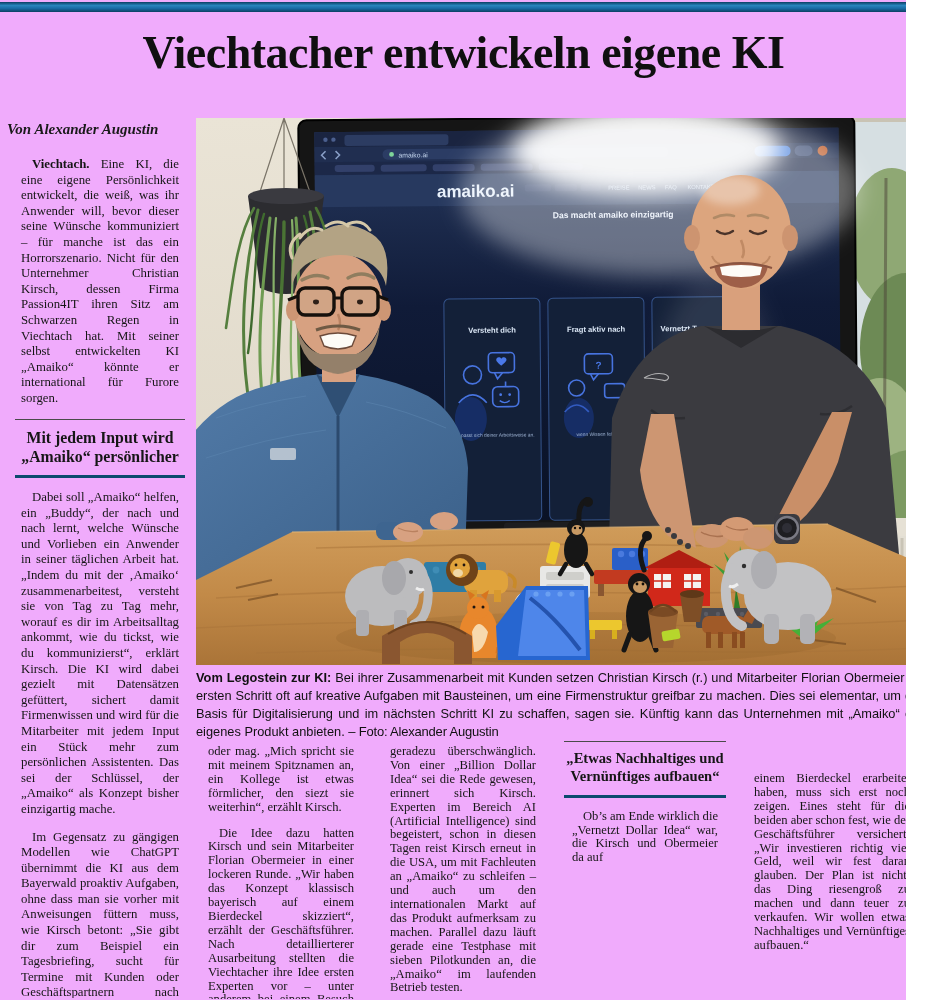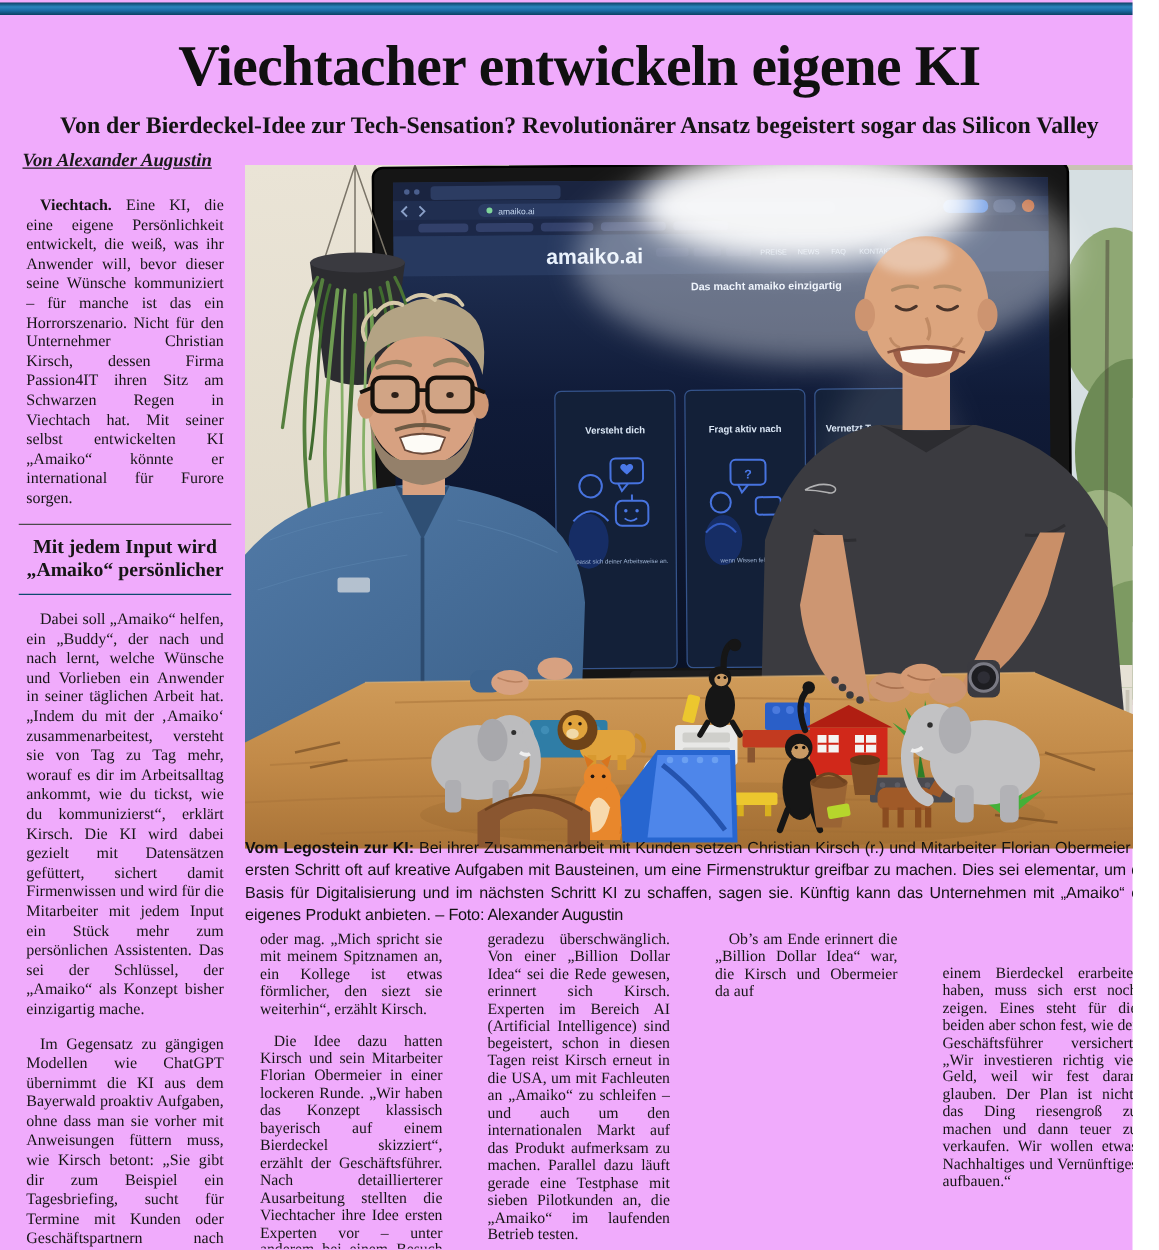--- a/index.html
+++ b/index.html
@@ -4,50 +4,49 @@
 <style>
   html,body{margin:0;padding:0;background:#ffffff;}
   #page{position:relative;width:906px;height:1000px;background:#f0abfc;overflow:hidden;
         font-family:"Liberation Serif",serif;color:#161616;}
   .topbar{position:absolute;left:0;top:2px;width:927px;height:10px;
           background:linear-gradient(#0c3f63,#2a84bd 35%,#1a6aa4 65%,#0c3f63);}
   h1.headline{position:absolute;left:0;top:26px;width:927px;margin:0;text-align:center;
           font-size:46px;font-weight:700;letter-spacing:-0.5px;color:#101010;}
   h2.subheadline{position:absolute;left:0;top:90px;width:927px;margin:0;text-align:center;
           font-size:19px;font-weight:700;color:#141414;}
-  .byline{position:absolute;left:18px;top:121px;width:185px;font-style:italic;font-weight:600;
-          font-size:15px;color:#1a1a1a;text-decoration:underline;}
+  .byline{position:absolute;left:7px;top:121px;width:185px;font-style:italic;font-weight:600;
+          font-size:15px;color:#1a1a1a;}
   .col{position:absolute;text-align:justify;hyphens:auto;-webkit-hyphens:auto;overflow:hidden;}
   .col p{margin:12px;}
   .col .ind{text-indent:11px;}
   .col1{left:9px;top:145px;width:182px;height:853px;font-size:12.8px;line-height:15.6px;}
   .col2{left:196px;top:733px;width:170px;height:266px;font-size:12.6px;line-height:13.9px;}
   .col3{left:378px;top:733px;width:170px;height:266px;font-size:12.6px;line-height:13.9px;}
   .col4{left:560px;top:733px;width:170px;height:266px;font-size:12.6px;line-height:13.9px;}
   .col5{left:742px;top:760px;width:180px;height:266px;font-size:12.6px;line-height:13.9px;}
   .lead{font-weight:700;}
   .crosshead{margin:10px 6px 9px 6px;padding:8px 0 9px 0;border-top:1px solid #4a4a4a;
-          border-bottom:1px solid #0c4a6e;text-align:center;text-indent:0;
+          border-bottom:3px solid #0c4a6e;text-align:center;text-indent:0;
           font-weight:700;font-size:15.8px;line-height:1.22;}
   .col4 .crosshead{font-size:14.6px;margin:8px 4px 7px 4px;}
   .endnote{border-top:1px solid #4a4a4a;margin-top:9px;padding-top:8px;
           font-size:12.2px;line-height:13.6px;}
-  .figure{position:absolute;left:196px;top:132px;width:726px;height:547px;}
+  .figure{position:absolute;left:196px;top:118px;width:726px;height:547px;}
   .caption{position:absolute;left:196px;top:669px;width:726px;
           font-family:"Liberation Sans",sans-serif;font-size:12.8px;line-height:1.4;
           text-align:justify;color:#111;}
   .caption .credit{font-size:13px;letter-spacing:-0.2px;}
 </style>
 </head>
 <body>
 
 <div id="page">
   <div class="topbar"></div>
   <h1 class="headline">Viechtacher entwickeln eigene KI</h1>
-  <h2 class="subheadline">Von der Bierdeckel-Idee zur Tech-Sensation? Revolutionärer Ansatz begeistert sogar das Silicon Valley</h2>
   <div class="byline">Von Alexander Augustin</div>
 
   <div class="col col1">
     <p class="ind"><span class="lead">Viechtach.</span><span> Eine KI, die eine eigene Persönlichkeit entwickelt, die weiß, was ihr Anwender will, bevor dieser seine Wünsche kommuniziert – für manche ist das ein Horrorszenario. Nicht für den Unternehmer Christian Kirsch, dessen Firma Passion4IT ihren Sitz am Schwarzen Regen in Viechtach hat. Mit seiner selbst entwickelten KI „Amaiko“ könnte er international für Furore sorgen.</span></p>
     <div class="crosshead">Mit jedem Input wird „Amaiko“ persönlicher</div>
     <p class="ind">Dabei soll „Amaiko“ helfen, ein „Buddy“, der nach und nach lernt, welche Wünsche und Vorlieben ein Anwender in seiner täglichen Arbeit hat. „Indem du mit der ‚Amaiko‘ zusammenarbeitest, versteht sie von Tag zu Tag mehr, worauf es dir im Arbeitsalltag ankommt, wie du tickst, wie du kommunizierst“, erklärt Kirsch. Die KI wird dabei gezielt mit Datensätzen gefüttert, sichert damit Firmenwissen und wird für die Mitarbeiter mit jedem Input ein Stück mehr zum persönlichen Assistenten. Das sei der Schlüssel, der „Amaiko“ als Konzept bisher einzigartig mache.</p>
     <p class="ind">Im Gegensatz zu gängigen Modellen wie ChatGPT übernimmt die KI aus dem Bayerwald proaktiv Aufgaben, ohne dass man sie vorher mit Anweisungen füttern muss, wie Kirsch betont: „Sie gibt dir zum Beispiel ein Tagesbriefing, sucht für Termine mit Kunden oder Geschäftspartnern nach passenden Aufhängern zum Gesprächseinstieg.“ Über Feedback lernt „Amaiko“ dazu, weiß irgendwann auch, was ihr Anwender eben nicht braucht</p>
   </div>
 
   <div class="figure">
@@ -482,19 +481,20 @@
     <p class="ind">Die Idee dazu hatten Kirsch und sein Mitarbeiter Florian Obermeier in einer lockeren Runde. „Wir haben das Konzept klassisch bayerisch auf einem Bierdeckel skizziert“, erzählt der Geschäftsführer. Nach detaillierterer Ausarbeitung stellten die Viechtacher ihre Idee ersten Experten vor – unter anderem bei einem Besuch im Silicon Valley, dem Tech-Mekka in den USA.</p>
     <p class="ind">Die Reaktionen auf den Pitch:</p>
   </div>
 
   <div class="col col3">
     <p>geradezu überschwänglich. Von einer „Billion Dollar Idea“ sei die Rede gewesen, erinnert sich Kirsch. Experten im Bereich AI (Artificial Intelligence) sind begeistert, schon in diesen Tagen reist Kirsch erneut in die USA, um mit Fachleuten an „Amaiko“ zu schleifen – und auch um den internationalen Markt auf das Produkt aufmerksam zu machen. Parallel dazu läuft gerade eine Testphase mit sieben Pilotkunden an, die „Amaiko“ im laufenden Betrieb testen.</p>
     <p class="ind">Beim Namen für die KI hat sich Christian Kirsch der Kunstsprache Esperanto bedient:</p>
   </div>
 
   <div class="col col4">
-    <p class="ind">Ob’s am Ende erinnert die „Billion Dollar Idea“ war, die Kirsch und Obermeier da auf</p>
+    <div class="crosshead">„Etwas Nachhaltiges und Vernünftiges aufbauen“</div>
+    <p class="ind">Ob’s am Ende wirklich die „Vernetzt Dollar Idea“ war, die Kirsch und Obermeier da auf</p>
   </div>
 
   <div class="col col5">
     <p>einem Bierdeckel erarbeitet haben, muss sich erst noch zeigen. Eines steht für die beiden aber schon fest, wie der Geschäftsführer versichert: „Wir investieren richtig viel Geld, weil wir fest daran glauben. Der Plan ist nicht, das Ding riesengroß zu machen und dann teuer zu verkaufen. Wir wollen etwas Nachhaltiges und Vernünftiges aufbauen.“</p>
   </div>
 </div>
 
 </body></html>

